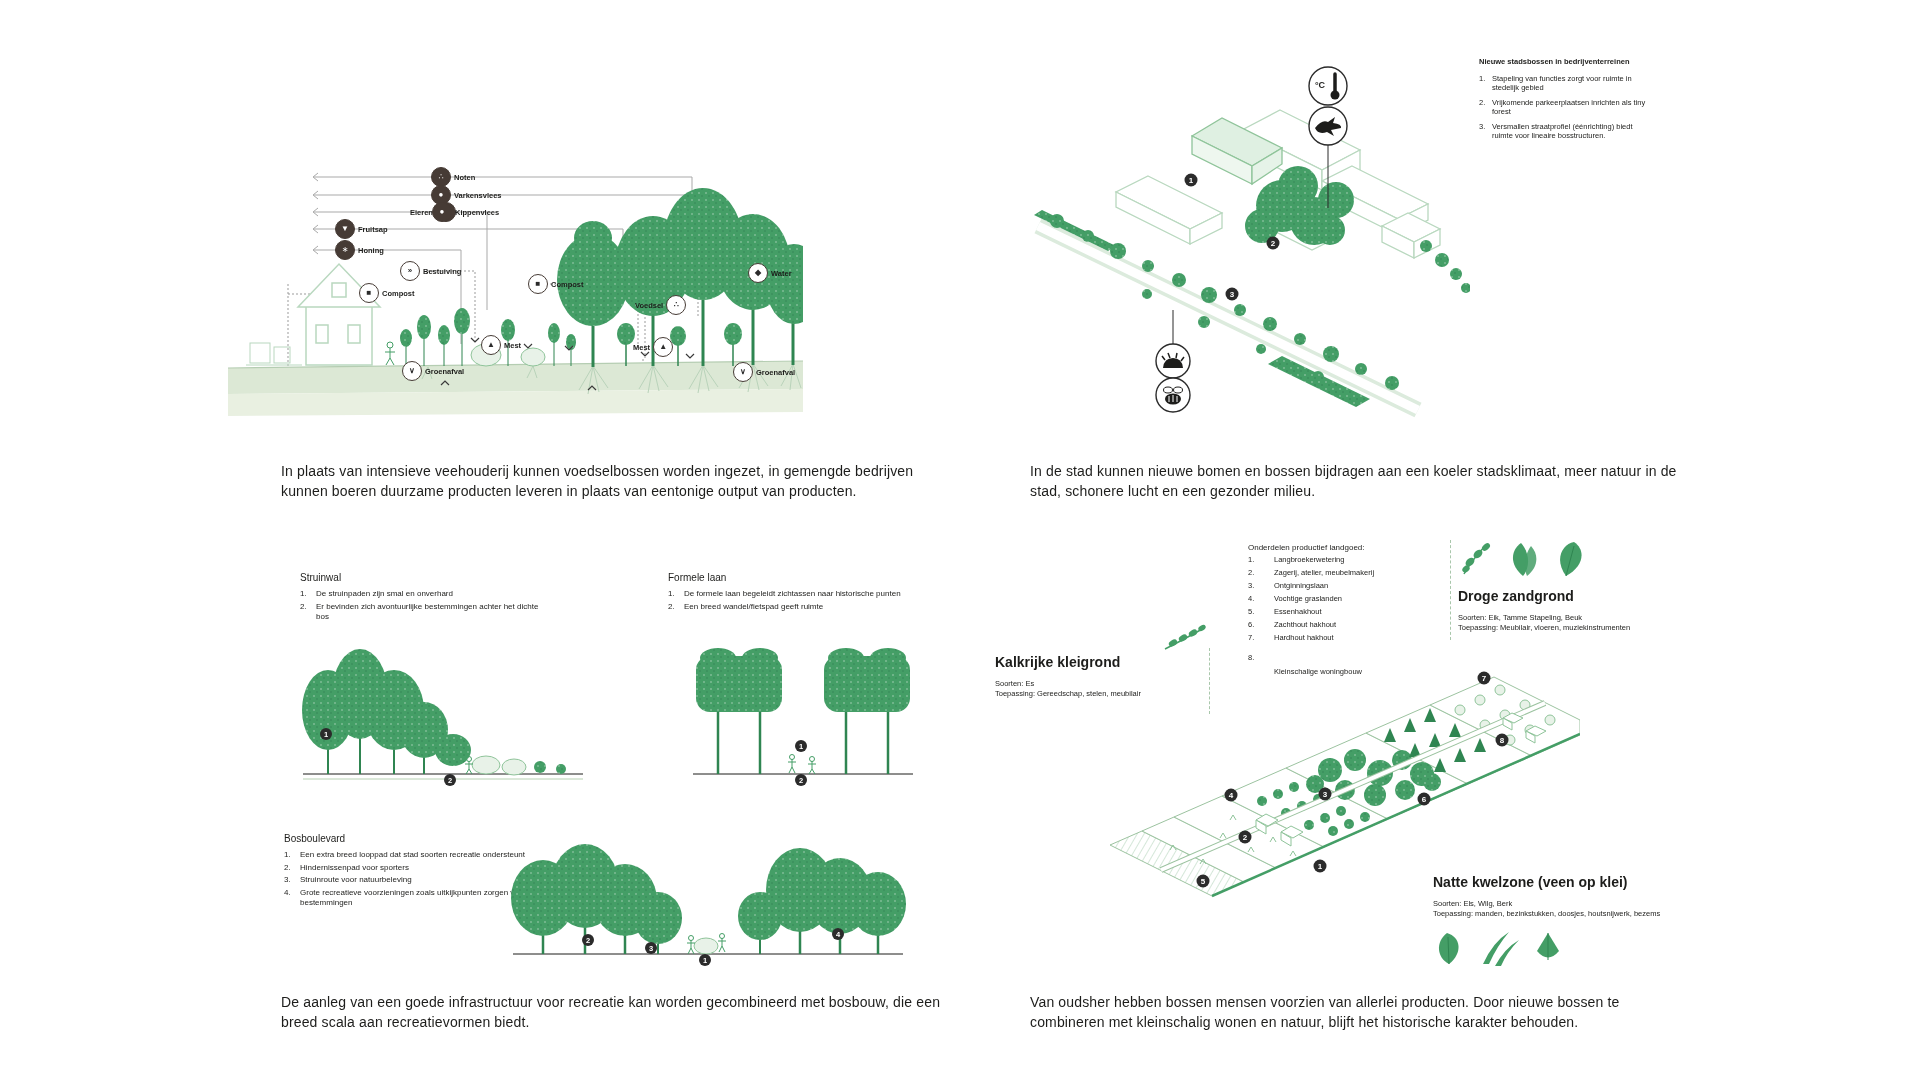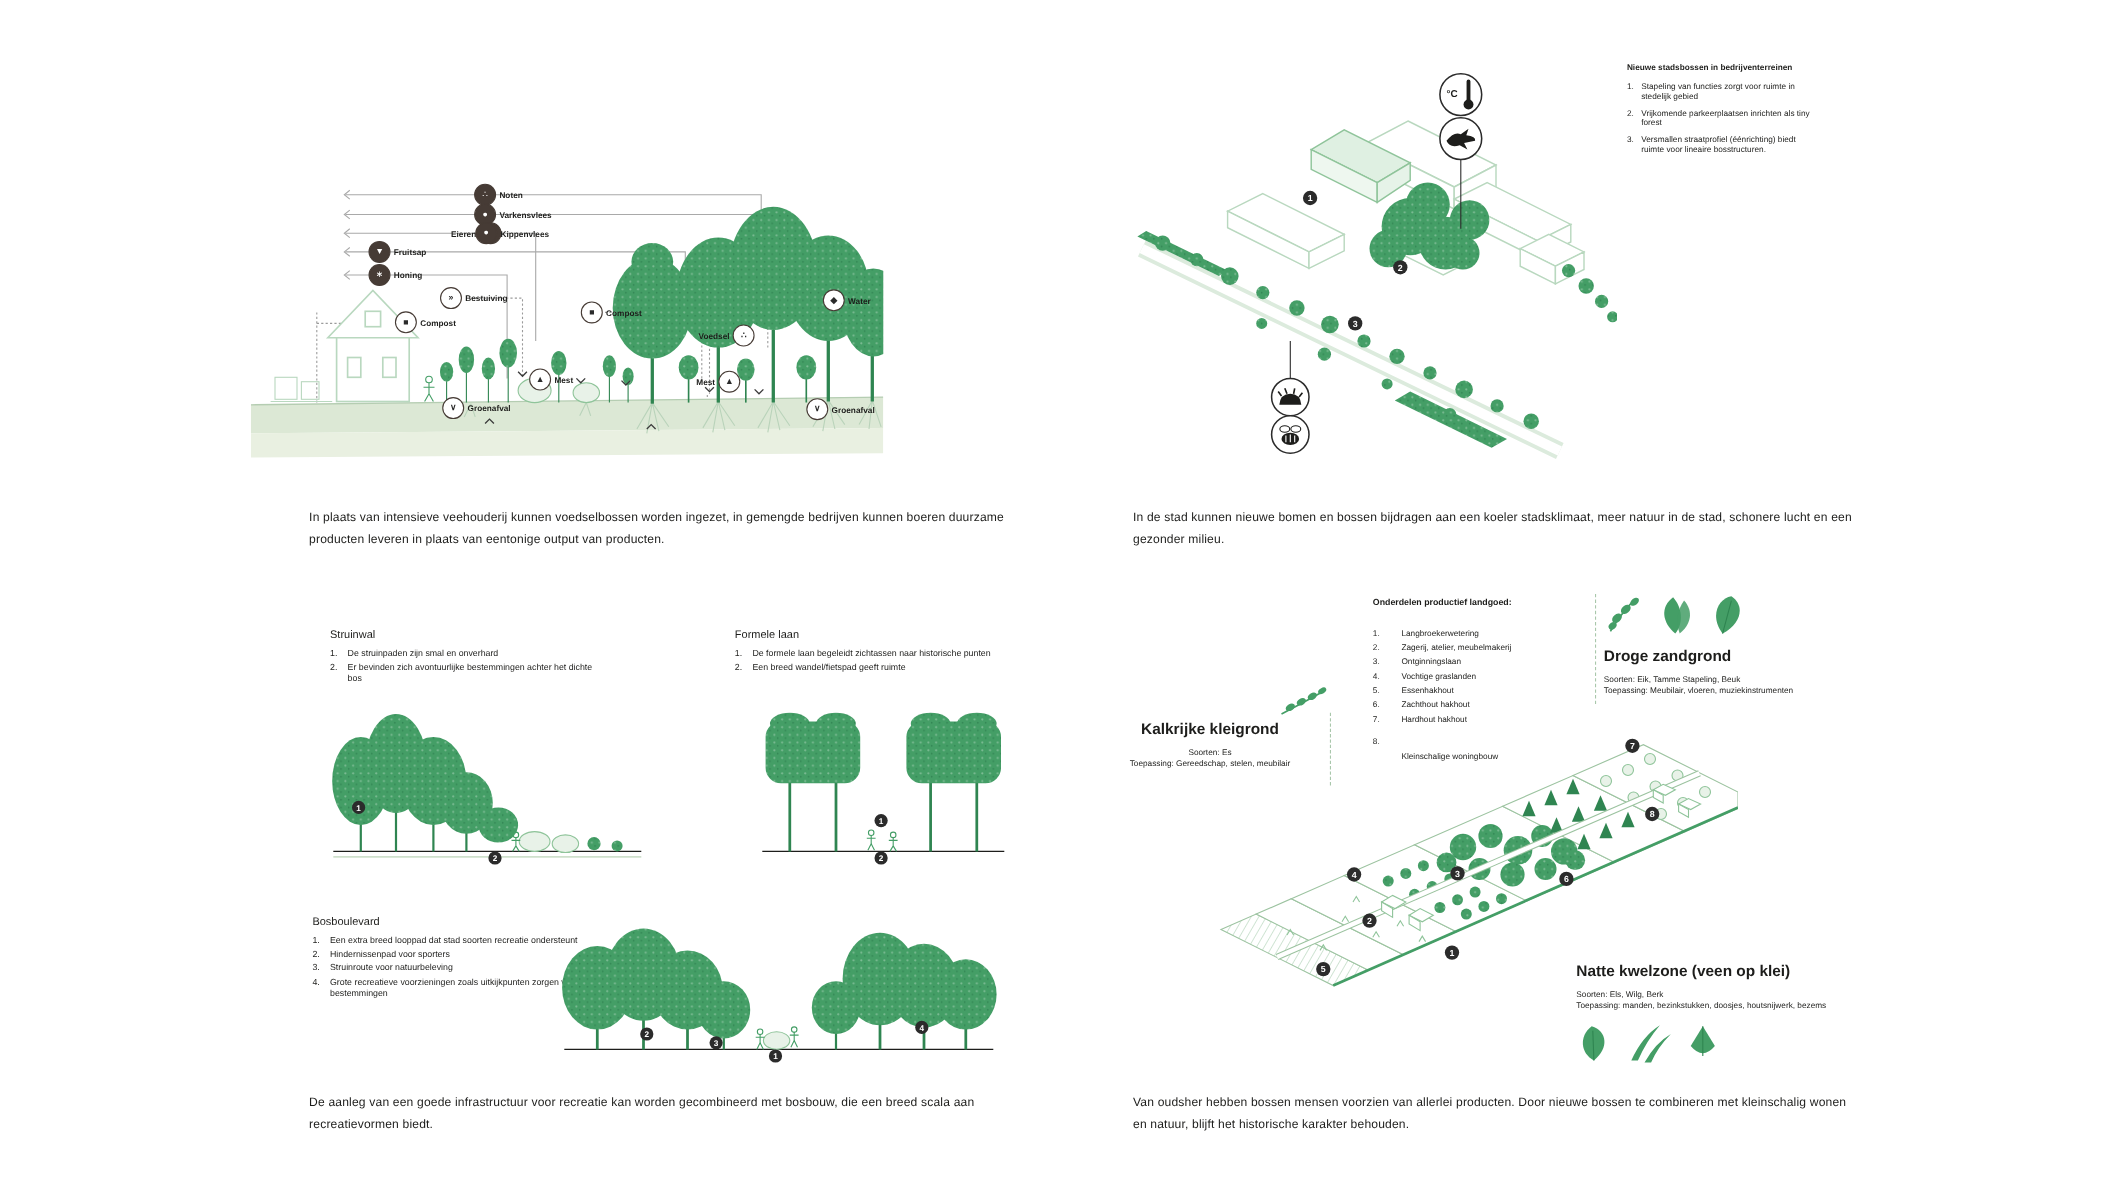--- a/index.html
+++ b/index.html
@@ -1,34 +1,34 @@
 <!DOCTYPE html>
 <html><head>
 <meta charset="utf-8">
 <style>
   *{margin:0;padding:0;box-sizing:border-box}
   html,body{width:1920px;height:1080px}
   body{background:#ffffff;font-family:"Liberation Sans",sans-serif;color:#1d1d1b;position:relative;overflow:hidden}
   .abs{position:absolute}
-  .caption{font-size:11px;line-height:19.5px;letter-spacing:.15px}
+  .caption{font-size:14px;line-height:19.5px;letter-spacing:.15px}
   
   .chip{position:absolute;display:flex;align-items:center;gap:3px;z-index:3}
   .chip.rev{flex-direction:row-reverse}
   .circ{width:20px;height:20px;border-radius:50%;display:flex;align-items:center;justify-content:center;flex:0 0 auto;font-size:8px;line-height:1}
   .circ.dark{background:#463b35;color:#fff;border:1px solid #463b35}
   .circ.lite{background:#fff;color:#2b2b2b;border:1.5px solid #463b35;font-weight:bold}
   .clabel{font-size:7.5px;font-weight:bold;white-space:nowrap}
   
   .dtitle{font-size:10px;font-weight:normal;margin-bottom:6px}
   .ditems{display:grid;grid-template-columns:16px 1fr;font-size:8px;line-height:10.5px;row-gap:2px}
   
   .small-title{font-size:7.5px;font-weight:bold;line-height:9.5px;margin-bottom:7px}
   .small-items{display:grid;grid-template-columns:13px 1fr;font-size:7.5px;line-height:9.5px;row-gap:5px}
   
-  .lg-title{font-size:8px;font-weight:bold;margin-bottom:17px}
+  .lg-title{font-size:8px;font-weight:normal;margin-bottom:1px}
   .lg-items{display:grid;grid-template-columns:26px 1fr;font-size:7.5px;line-height:13px}
   .soil-title{font-size:14px;font-weight:bold;margin-bottom:9px}
   .soil-line{font-size:7.5px;line-height:10px}
   .dash-v{border-left:1px dashed #a9c7ab}
   .leafrow{display:flex;gap:12px;align-items:flex-end}
 </style>
 </head>
 <body>
 
 <svg width="0" height="0" style="position:absolute" aria-hidden="true">
@@ -527,21 +527,21 @@
 </div>
 
 <svg class="abs" style="left:1163px;top:622px" width="44" height="30">
   <path d="M2,27 Q18,19 41,6" stroke="#449e66" stroke-width="1.5" fill="none"></path>
   <ellipse cx="10" cy="21" rx="4.5" ry="3" fill="#449e66" transform="rotate(-30 10 21)"></ellipse>
   <ellipse cx="20" cy="16" rx="4.5" ry="3" fill="#449e66" transform="rotate(-30 20 16)"></ellipse>
   <ellipse cx="30" cy="11" rx="4.5" ry="3" fill="#449e66" transform="rotate(-30 30 11)"></ellipse>
   <ellipse cx="39" cy="6" rx="4" ry="2.5" fill="#449e66" transform="rotate(-30 39 6)"></ellipse>
 </svg>
 
-<div class="abs" style="left:995px;top:654px;width:210px;text-align:center">
+<div class="abs" style="left:995px;top:654px;width:210px;text-align:left">
   <div class="soil-title">Kalkrijke kleigrond</div>
   <div class="soil-line">Soorten: Es</div>
   <div class="soil-line">Toepassing: Gereedschap, stelen, meubilair</div>
 </div>
 
 <svg class="abs" style="left:1080px;top:620px" width="500" height="330" viewBox="0 0 500 330">
 
   <g stroke="#9cc3a0" stroke-width="1">
     <path d="M30,225 L62,211 L164,262 L132,276 Z" fill="url(#hatch)"></path>
     <path d="M62,211 L94,197 L196,248 L164,262 Z" fill="#ffffff"></path>

